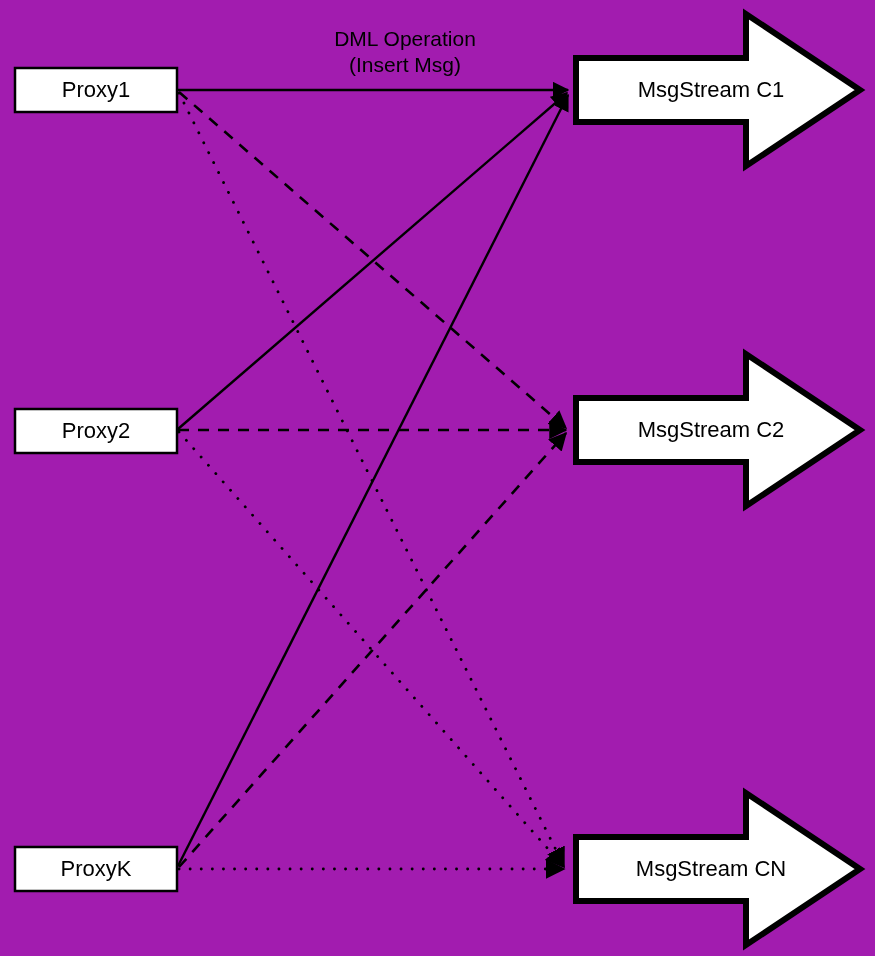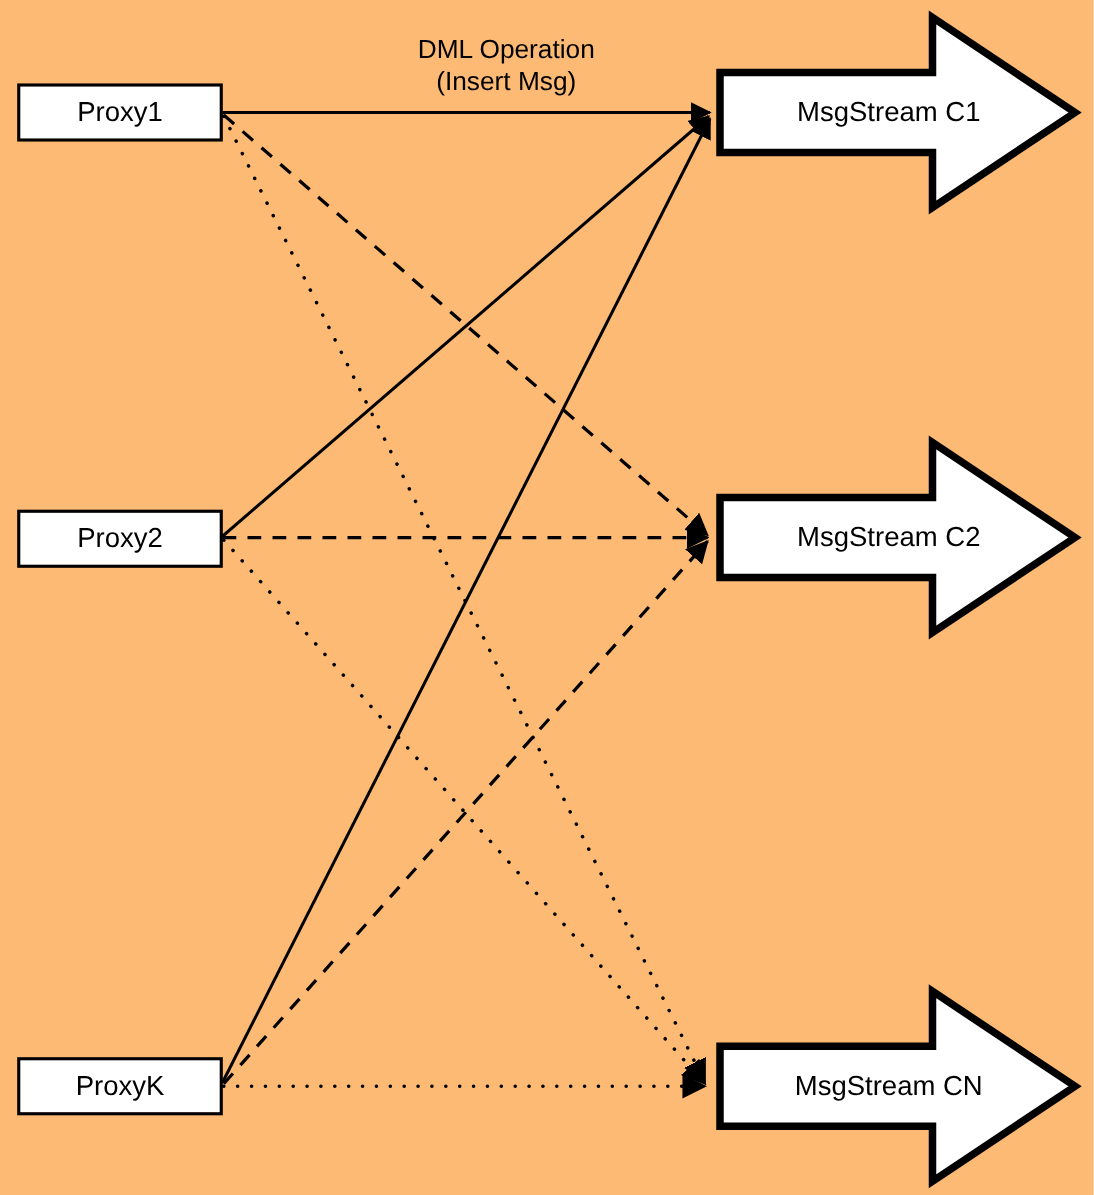--- a/index.html
+++ b/index.html
@@ -1,19 +1,19 @@
 <!DOCTYPE html>
 <html><head>
 <meta charset="utf-8">
 <style>
   html,body{margin:0;padding:0;background:#ffffff;}
   #stage{
     position:relative;
     width:875px;height:956px;
-    background:#fdba74;
+    background:#a21caf;
     font-family:"Liberation Sans", sans-serif;
     overflow:hidden;
   }
   #diagram{position:absolute;left:0;top:0;width:875px;height:956px;}
   .label-text{
     font-family:"Liberation Sans", sans-serif;
     font-size:22px;
     fill:#000000;
     text-anchor:middle;
     dominant-baseline:middle;

